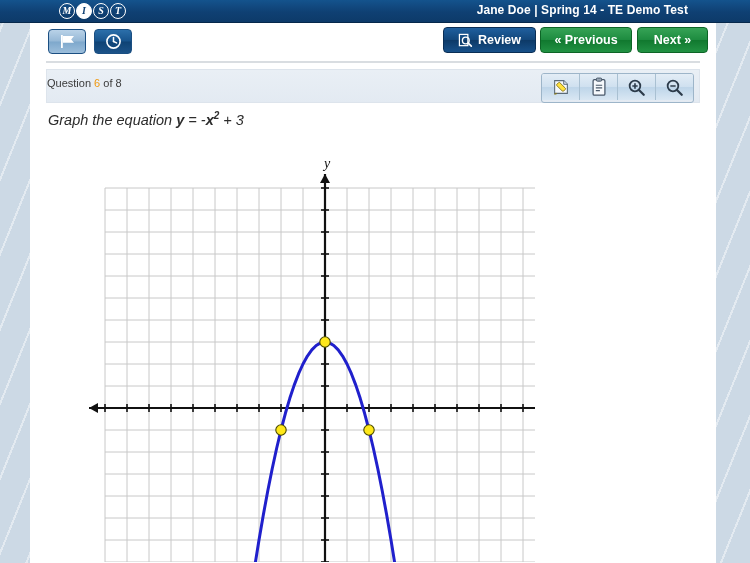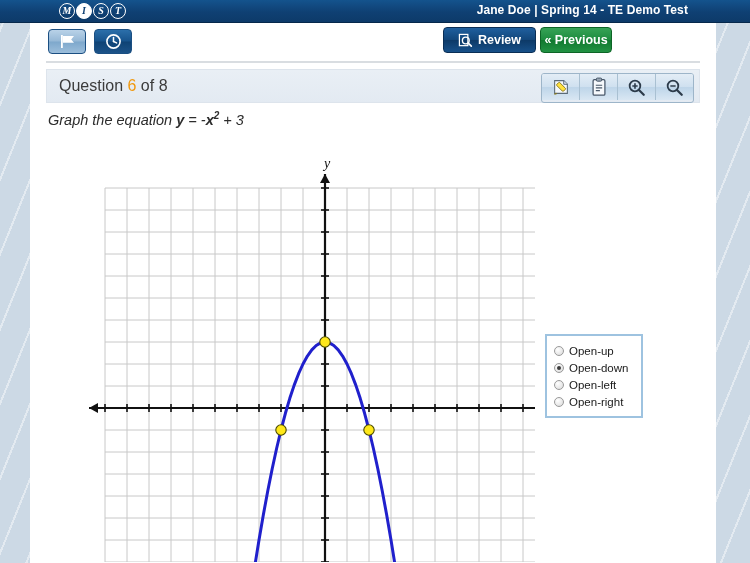--- a/index.html
+++ b/index.html
@@ -123,21 +123,21 @@
     font-weight: bold;
     cursor: pointer;
     gap: 5px;
   }
   #review-btn {
     left: 413px; width: 93px;
     background: linear-gradient(to bottom, #1f5f9e 0%, #12477c 48%, #0d3a68 52%, #175089 100%);
     border: 1px solid #0a2e55;
   }
   #prev-btn {
-    left: 510px; width: 72px;
+    left: 510px; width: 92px;
     background: linear-gradient(to bottom, #36a356 0%, #1e8c40 48%, #11792f 52%, #229243 100%);
     border: 1px solid #0d6526;
   }
   #next-btn {
     left: 607px; width: 71px;
     background: linear-gradient(to bottom, #36a356 0%, #1e8c40 48%, #11792f 52%, #229243 100%);
     border: 1px solid #0d6526;
   }
 
   #hrule {
@@ -151,22 +151,22 @@
   #qbar {
     position: absolute;
     left: 16px; top: 47px;
     width: 654px; height: 34px;
     background: linear-gradient(to bottom, #e9eff5 0%, #e3eaf2 100%);
     border: 1px solid #dde4ec;
     box-sizing: border-box;
   }
   #qlabel {
     position: absolute;
-    left: 12px; top: 7px;
-    font-size: 16px;
+    left: 0; top: 7px;
+    font-size: 11px;
     color: #3b3b3b;
   }
   #qnum { color: #f0990f; }
 
   #tooltray {
     position: absolute;
     right: 5px; top: 3px;
     height: 28px;
     display: flex;
     border-radius: 3px;
@@ -279,20 +279,23 @@
         <circle cx="8.3" cy="8" r="3.6" fill="none" stroke="#ffffff" stroke-width="1.5"></circle>
         <line x1="10.9" y1="10.7" x2="14.2" y2="14" stroke="#ffffff" stroke-width="1.8" stroke-linecap="round"></line>
       </svg>
       <span>Review</span>
     </div>
 
     <div class="navbtn" id="prev-btn">
       <span>« Previous</span>
     </div>
 
+    <div class="navbtn" id="next-btn">
+      <span>Next »</span>
+    </div>
   </div>
 
   <div id="hrule"></div>
 
   <div id="qbar">
     <div id="qlabel"><span>Question</span>&nbsp;<span id="qnum">6</span>&nbsp;<span>of</span>&nbsp;<span>8</span></div>
 
     <div id="tooltray">
       <div class="tool">
         <svg width="20" height="20" viewBox="0 0 22 22">
@@ -424,32 +427,14 @@
       <g id="pts">
           <circle cx="280" cy="210" r="5.2" fill="#ffe81a" stroke="#4a4a00" stroke-width="1.1"></circle>
           <circle cx="236" cy="298" r="5.2" fill="#ffe81a" stroke="#4a4a00" stroke-width="1.1"></circle>
           <circle cx="324" cy="298" r="5.2" fill="#ffe81a" stroke="#4a4a00" stroke-width="1.1"></circle>
         </g>
       <text id="ylabel-txt" x="282" y="36" font-family="Liberation Serif, serif" font-size="14" font-style="italic" fill="#111111" text-anchor="middle">y</text>
       <text id="xlabel-txt" x="524" y="281" font-family="Liberation Serif, serif" font-size="14" font-style="italic" fill="#111111">x</text>
     </svg>
   </div>
 
-  <div id="answer-box">
-    <div class="choice">
-      <span class="radio"></span>
-      <span class="choice-label">Open-up</span>
-    </div>
-    <div class="choice">
-      <span class="radio on"></span>
-      <span class="choice-label">Open-down</span>
-    </div>
-    <div class="choice">
-      <span class="radio"></span>
-      <span class="choice-label">Open-left</span>
-    </div>
-    <div class="choice">
-      <span class="radio"></span>
-      <span class="choice-label">Open-right</span>
-    </div>
-  </div>
 
 </div>
 
 </body></html>

